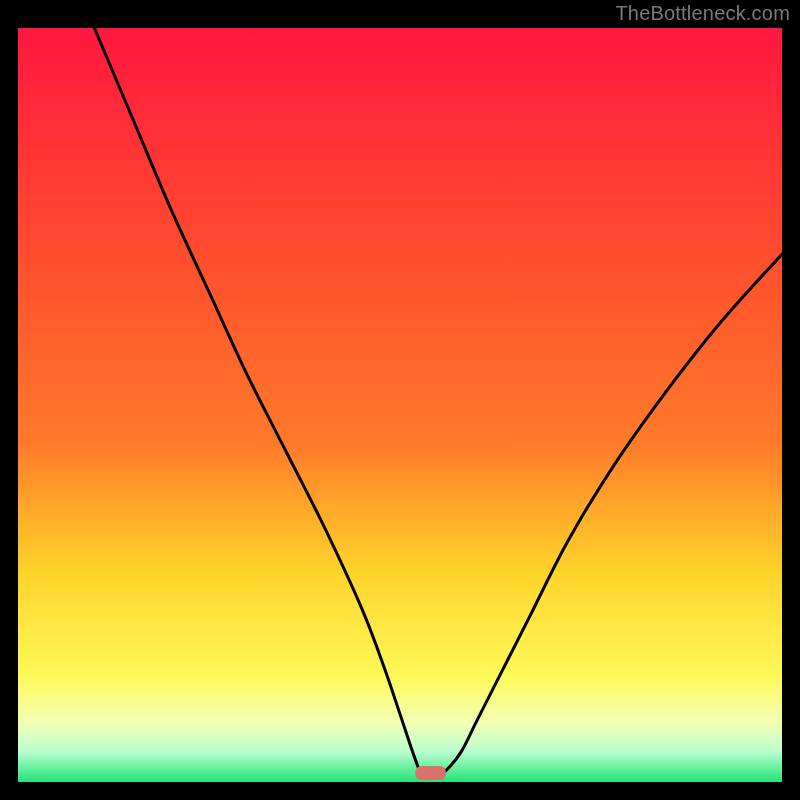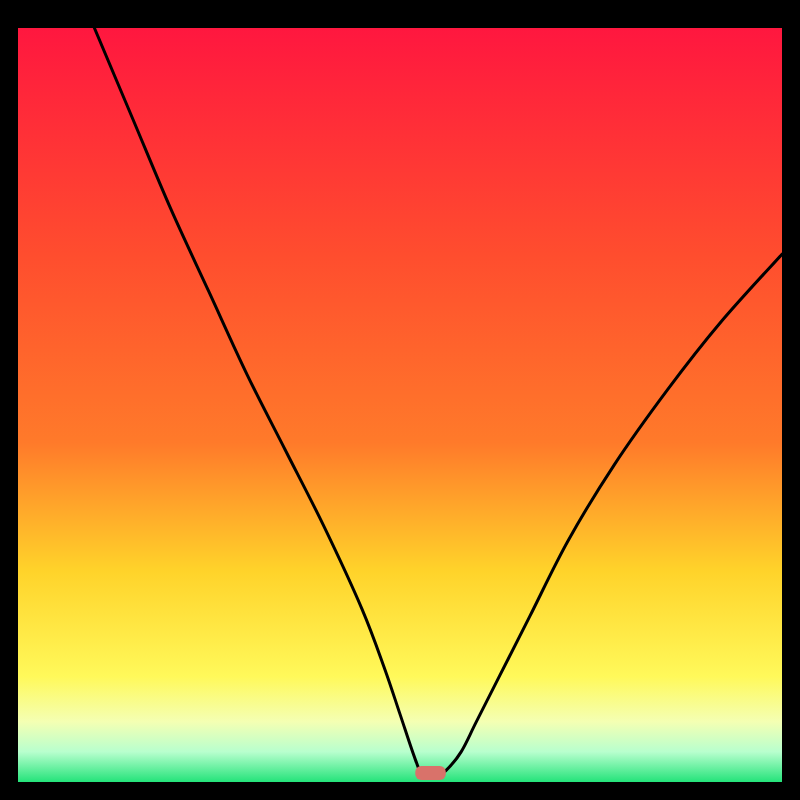--- a/index.html
+++ b/index.html
@@ -44,20 +44,21 @@
     overflow: hidden;
   }
   svg {
     display: block;
   }
 </style>
 </head>
 <body>
 
 <div class="frame">
+  <div class="watermark">TheBottleneck.com</div>
 
   <div class="plot-outer">
     <div class="plot-area">
       <svg id="chart-svg" width="764" height="754" viewBox="0 0 764 754" preserveAspectRatio="none">
         <defs>
           <linearGradient id="bg-grad" x1="0" y1="0" x2="0" y2="1">
 
           <stop offset="0%" stop-color="#ff173f"></stop>
               <stop offset="30%" stop-color="#ff4d2e"></stop>
               <stop offset="55%" stop-color="#ff7a2a"></stop>

